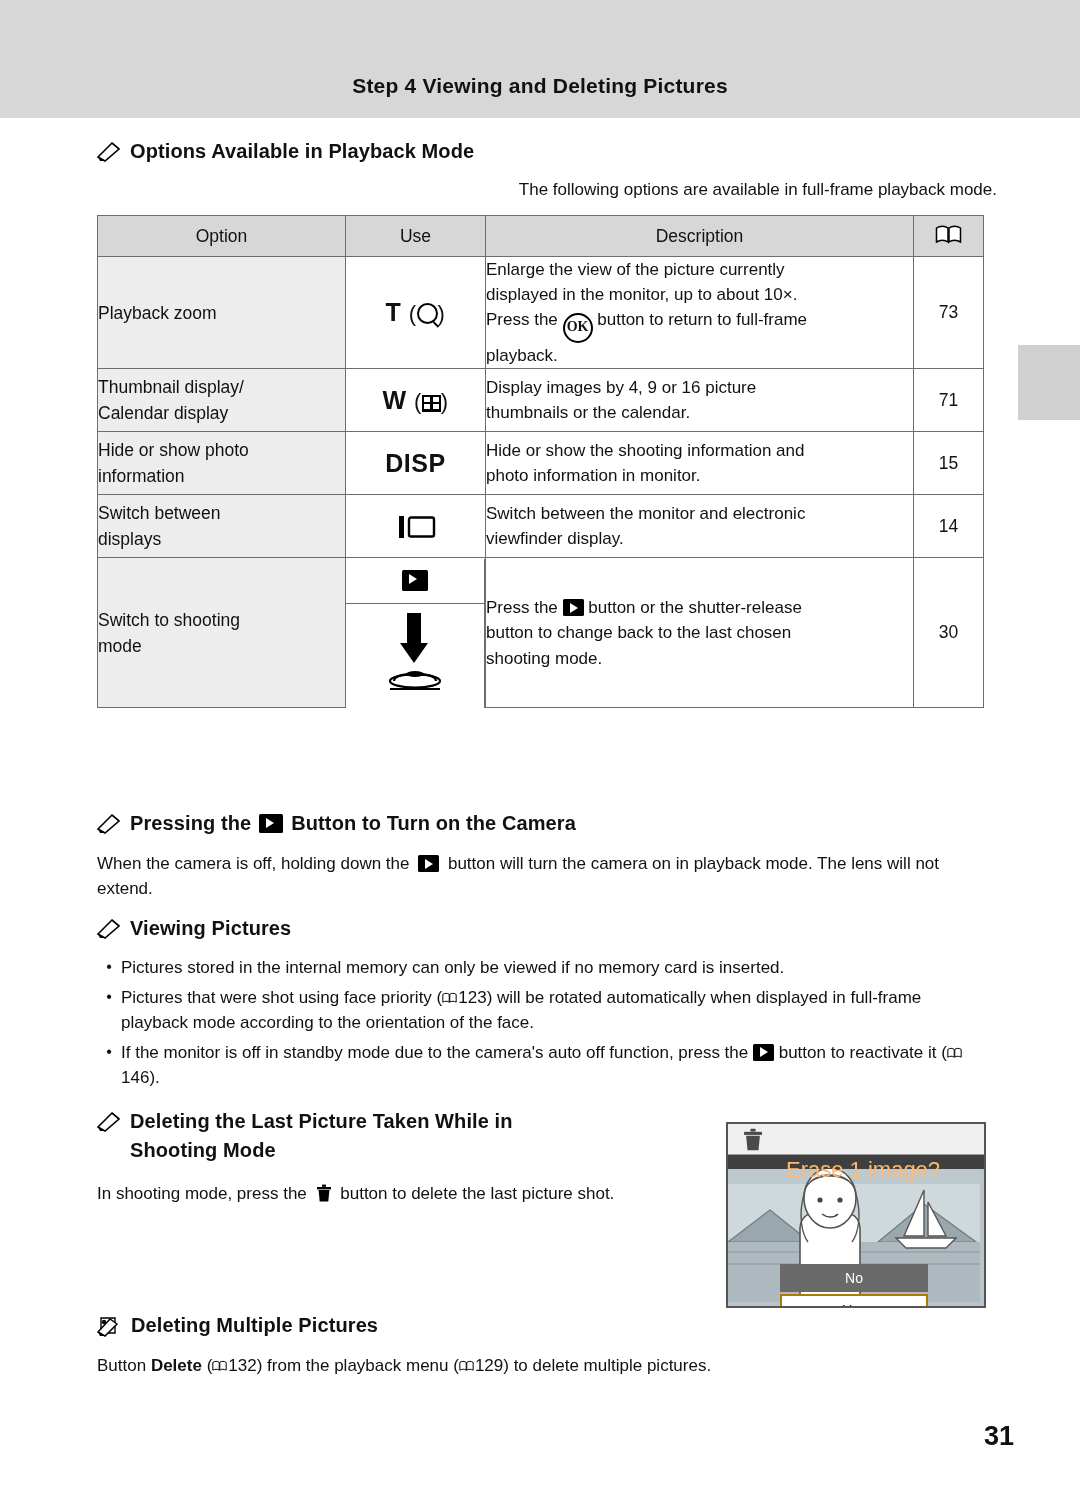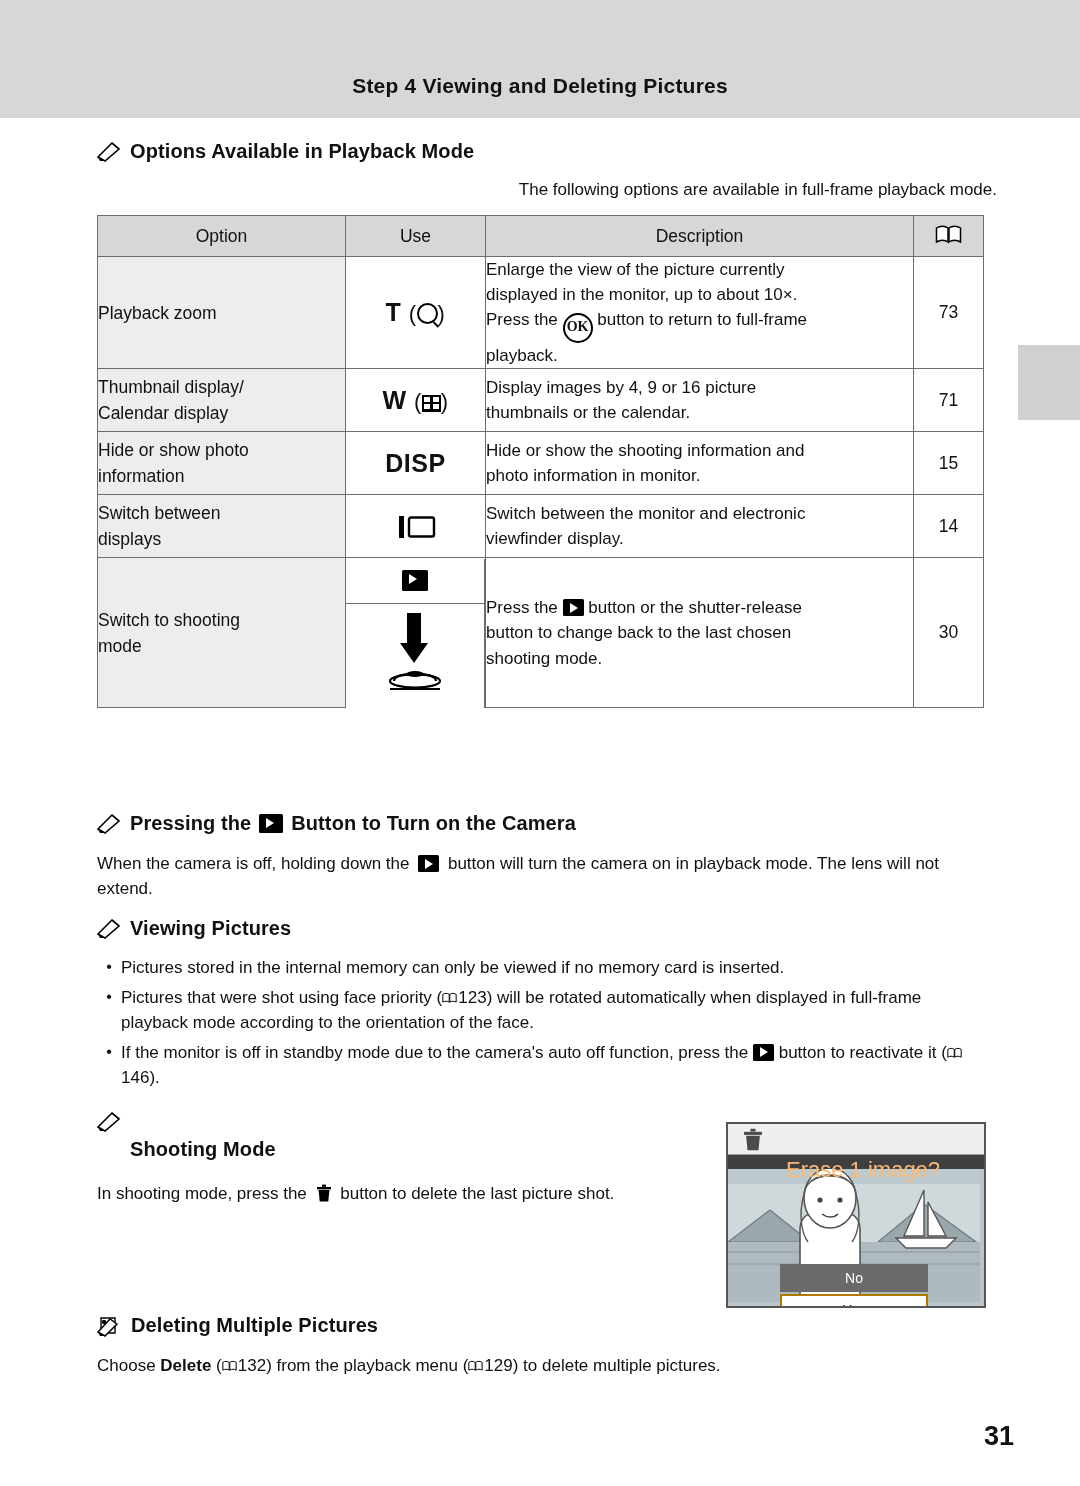--- a/index.html
+++ b/index.html
@@ -461,21 +461,21 @@
   </div>
 </div>
 
 <div style="position:absolute; left:96px; top:1110px; width:620px;">
   <span class="pencil">
     <svg width="26" height="22" viewBox="0 0 26 22">
       <path d="M2 17 L16 3 L23 9 L9 21 Z" fill="#ffffff" stroke="#000" stroke-width="1.6"></path>
       <path d="M2 17 L4 21 L9 21 Z" fill="#000"></path>
       <path d="M16 3 L23 9" stroke="#000" stroke-width="1.6"></path>
     </svg>
-  </span>
+  </span><span class="sec-head">Deleting the Last Picture Taken While in</span>
   <div class="sec-head" style="margin-left:34px; margin-top:6px;">Shooting Mode</div>
 </div>
 
 <div class="body-text" style="position:absolute; left:97px; top:1182px; width:620px;">
   <span>In shooting mode, press the</span>
   <span class="trash-inline" style="margin:0 4px;">
     <svg width="16" height="18" viewBox="0 0 16 18">
       <rect x="1" y="3" width="14" height="2.4" fill="#000"></rect>
       <rect x="6" y="0.6" width="4" height="2.2" fill="#000"></rect>
       <path d="M2.6 6 L13.4 6 L12.3 17.5 L3.7 17.5 Z" fill="#000"></path>
@@ -533,21 +533,21 @@
     <svg width="27" height="23" viewBox="0 0 27 23">
       <path d="M5 4 L19 4 L19 19 L5 19 Z" fill="#ffffff" stroke="#000" stroke-width="1.4"></path>
       <path d="M2 18 L14 5 L21 10 L9 22 Z" fill="#ffffff" stroke="#000" stroke-width="1.5"></path>
       <path d="M2 18 L4 22 L9 22 Z" fill="#000"></path>
       <circle cx="8" cy="8" r="2.2" fill="#000"></circle>
     </svg>
   </span><span class="sec-head">Deleting Multiple Pictures</span>
 </div>
 
 <div class="body-text" style="position:absolute; left:97px; top:1354px; width:890px;">
-  <span>Choose</span>
+  <span>Button</span>
   <b>Delete</b>
   (<span class="book-sm"><svg width="15" height="12" viewBox="0 0 27 19">
         <path d="M1.5 3 C5 0.5, 10 0.5, 13 3 L13 17 C10 14.8, 5 14.8, 1.5 17 Z" fill="#fff" stroke="#000" stroke-width="1.8"></path>
         <path d="M25.5 3 C22 0.5, 17 0.5, 14 3 L14 17 C17 14.8, 22 14.8, 25.5 17 Z" fill="#fff" stroke="#000" stroke-width="1.8"></path>
       </svg></span><span>132</span>)
   <span>from the playback menu (</span><span class="book-sm"><svg width="15" height="12" viewBox="0 0 27 19">
         <path d="M1.5 3 C5 0.5, 10 0.5, 13 3 L13 17 C10 14.8, 5 14.8, 1.5 17 Z" fill="#fff" stroke="#000" stroke-width="1.8"></path>
         <path d="M25.5 3 C22 0.5, 17 0.5, 14 3 L14 17 C17 14.8, 22 14.8, 25.5 17 Z" fill="#fff" stroke="#000" stroke-width="1.8"></path>
       </svg></span><span>129</span><span>) to delete multiple pictures.</span>
 </div>

